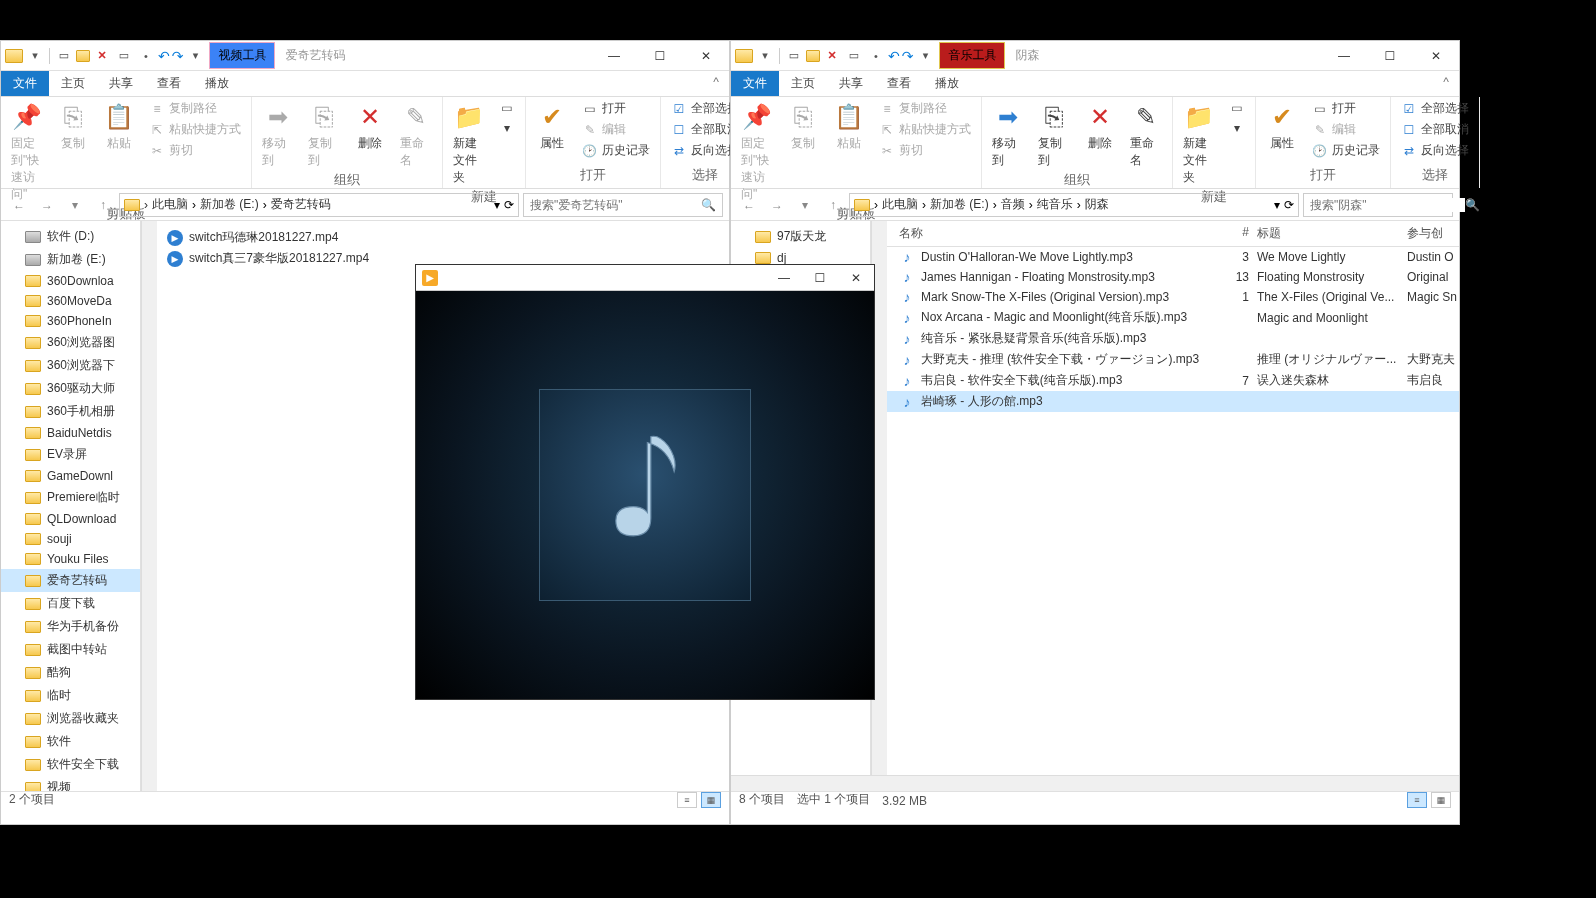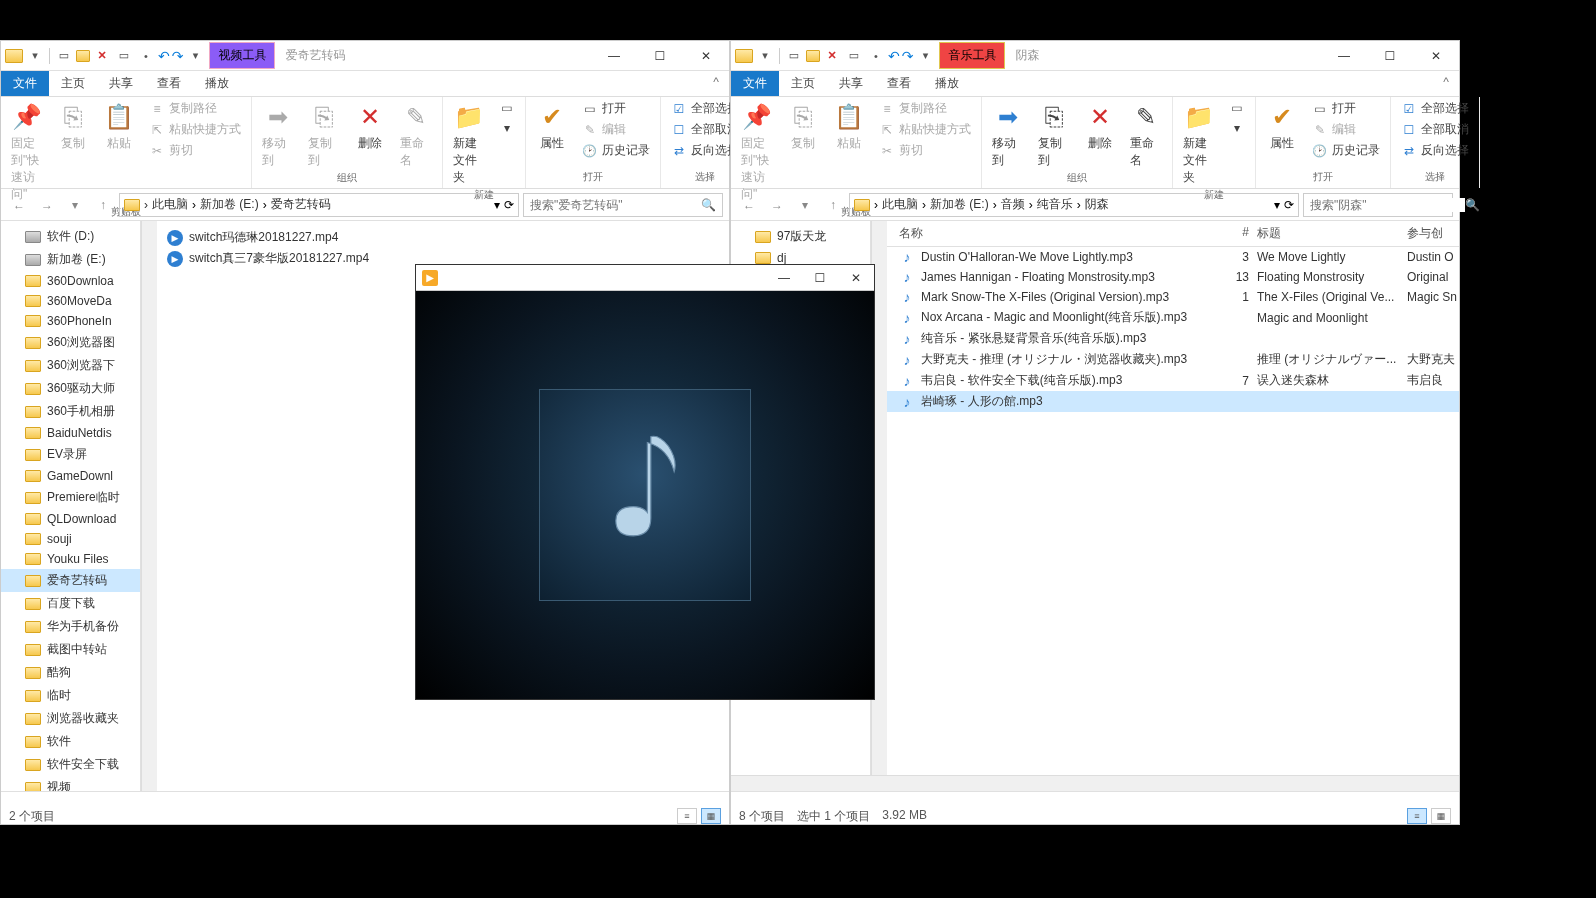--- a/index.html
+++ b/index.html
@@ -5,33 +5,33 @@
 *{box-sizing:border-box;margin:0;padding:0;font-family:"Microsoft YaHei",Segoe UI,sans-serif;font-size:12px;user-select:none}
 body{background:#000;width:1596px;height:898px;position:relative;overflow:hidden}
 .explorer{position:absolute;background:#fff;border:1px solid #ccc;display:flex;flex-direction:column}
 .titlebar{height:30px;display:flex;align-items:center;background:#fff;border-bottom:1px solid #e0e0e0}
 .titlebar-icons{display:flex;align-items:center;gap:2px;padding:0 4px}
 .folder-icon{width:18px;height:14px;background:linear-gradient(#ffe9a6,#f6c84e);border:1px solid #d9a520;border-radius:1px;display:inline-block}
 .small-divider{width:1px;height:16px;background:#ccc;margin:0 2px}
 .tb-btn{width:20px;height:20px;display:flex;align-items:center;justify-content:center;color:#555;font-size:11px}
 .tb-btn.red{color:#d32f2f;font-weight:bold}
 .undoarrow{color:#0b7dda;font-size:14px}
-.tab-context{background:#8b5cf6;padding:4px 8px;border:1px solid #f0a8c4}
-.tab-context.yellow{background:#ef4444;border-color:#e0c850}
+.tab-context{background:#3b82f6;padding:4px 8px;border:1px solid #f0a8c4}
+.tab-context.yellow{background:#b91c1c;border-color:#e0c850}
 .window-title{padding:0 10px;color:#999}
 .win-controls{margin-left:auto;display:flex}
 .win-btn{width:46px;height:30px;display:flex;align-items:center;justify-content:center;color:#333}
 .ribbon-tabs{display:flex;height:26px;border-bottom:1px solid #ddd}
 .rtab{padding:4px 12px;color:#444}
 .rtab.active{background:#1979ca;color:#fff}
 .rbtab-help{margin-left:auto;padding:4px 10px;color:#777}
 .ribbon{height:92px;background:#fff;display:flex;border-bottom:1px solid #ddd}
 .rgroup{display:flex;flex-direction:column;align-items:center;padding:2px 6px;border-right:1px solid #e8e8e8;justify-content:space-between}
 .rgroup-body{display:flex;align-items:flex-start;gap:6px;flex:1}
-.rgroup-label{font-size:10px;color:#666;padding-bottom:2px}
+.rgroup-label{font-size:13px;color:#666;padding-bottom:2px}
 .big-btn{display:flex;flex-direction:column;align-items:center;gap:2px;padding:2px 4px;color:#444;min-width:40px}
 .big-btn .bicon{width:32px;height:32px;display:flex;align-items:center;justify-content:center;font-size:24px}
 .small-row{display:flex;flex-direction:column;gap:2px;justify-content:center}
 .small-btn{display:flex;align-items:center;gap:4px;padding:1px 4px;color:#444;white-space:nowrap}
 .small-btn .sicon{width:16px;height:16px;display:flex;align-items:center;justify-content:center;font-size:12px}
 .grey{color:#aaa}
 .navbar{height:32px;display:flex;align-items:center;gap:4px;padding:0 6px;border-bottom:1px solid #e0e0e0}
 .nav-arrow{width:24px;height:24px;display:flex;align-items:center;justify-content:center;color:#888}
 .addressbar{flex:1;height:24px;border:1px solid #ccc;display:flex;align-items:center;padding:0 4px;gap:4px}
 .crumb{display:flex;align-items:center;gap:3px;color:#333}
@@ -50,21 +50,21 @@
 .video-icon{background:#2e7fd1;border-radius:50%;color:#fff;font-size:9px}
 .audio-icon{color:#2e7fd1;font-size:14px}
 .details-list{flex:1;overflow:auto}
 .detail-header{display:flex;border-bottom:1px solid #e0e0e0;padding:4px 0;color:#555;position:sticky;top:0;background:#fff}
 .col-name{flex:0 0 330px;padding-left:12px}
 .col-num{flex:0 0 40px;text-align:right;padding-right:8px}
 .col-title{flex:0 0 150px}
 .col-artist{flex:1}
 .detail-row{display:flex;padding:2px 0;color:#333;align-items:center}
 .detail-row.selected{background:#cce8ff}
-.statusbar{height:24px;border-top:1px solid #e0e0e0;display:flex;align-items:flex-start;padding:16px 8px;color:#555;gap:12px}
+.statusbar{height:24px;border-top:1px solid #e0e0e0;display:flex;align-items:flex-end;padding:16px 8px;color:#555;gap:12px}
 .view-icons{margin-left:auto;display:flex;gap:4px}
 .view-btn{width:20px;height:16px;border:1px solid #ccc;display:flex;align-items:center;justify-content:center;font-size:9px}
 .view-btn.active{background:#cce8ff;border-color:#5aa0e0}
 .scrollbar-v{width:16px;background:#f0f0f0;border-left:1px solid #ddd}
 .scrollbar-h{height:16px;background:#f0f0f0;border-top:1px solid #ddd}
 
 
 .player{position:absolute;left:415px;top:264px;width:460px;height:436px;background:#000;border:1px solid #333;display:flex;flex-direction:column}
 .player-titlebar{height:26px;background:#fff;display:flex;align-items:center;border-bottom:1px solid #ccc}
 .player-icon{width:16px;height:16px;background:#f7a928;margin:0 6px;border-radius:2px;display:flex;align-items:center;justify-content:center;color:#fff;font-size:10px}
@@ -623,21 +623,21 @@
               <span class="file-icon audio-icon">♪</span>
               <span>纯音乐 - 紧张悬疑背景音乐(纯音乐版).mp3</span>
             </div>
             <div class="col-num"></div>
             <div class="col-title"></div>
             <div class="col-artist"></div>
           </div>
           <div class="detail-row">
             <div class="col-name" style="display:flex;align-items:center;gap:6px">
               <span class="file-icon audio-icon">♪</span>
-              <span>大野克夫 - 推理 (オリジナル・浏览器收藏夹).mp3</span>
+              <span>大野克夫 - 推理 (软件安全下载・ヴァージョン).mp3</span>
             </div>
             <div class="col-num"></div>
             <div class="col-title">推理 (オリジナルヴァー...</div>
             <div class="col-artist">大野克夫</div>
           </div>
           <div class="detail-row">
             <div class="col-name" style="display:flex;align-items:center;gap:6px">
               <span class="file-icon audio-icon">♪</span>
               <span>韦启良 - 软件安全下载(纯音乐版).mp3</span>
             </div>

